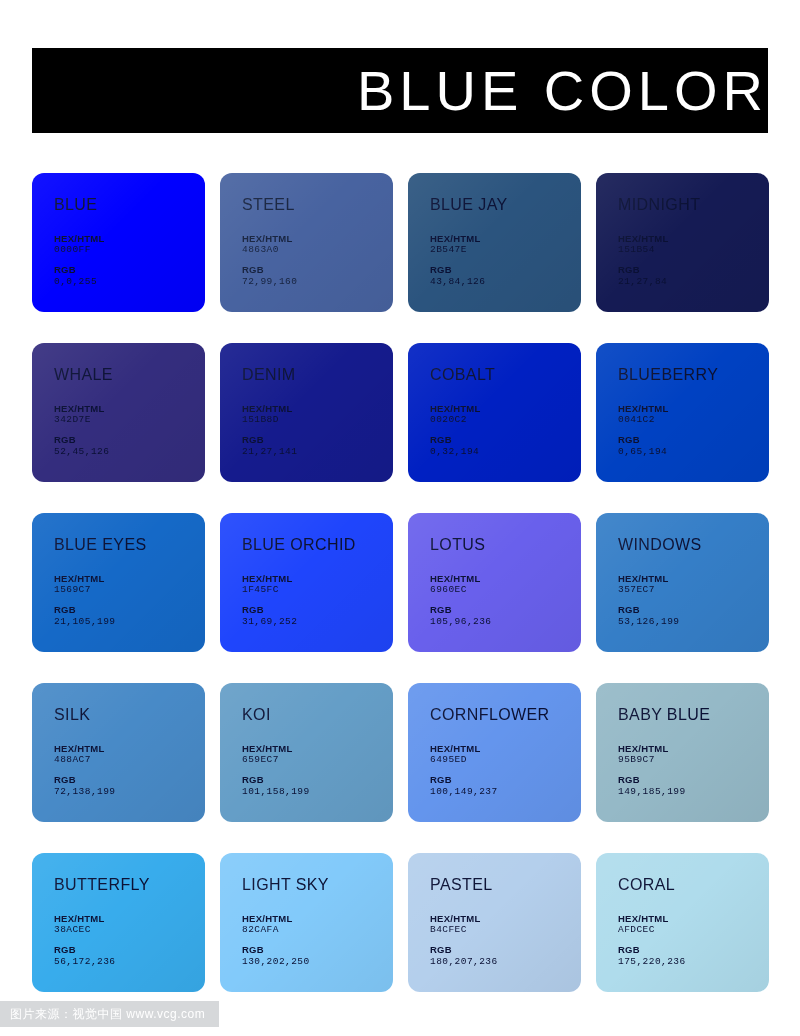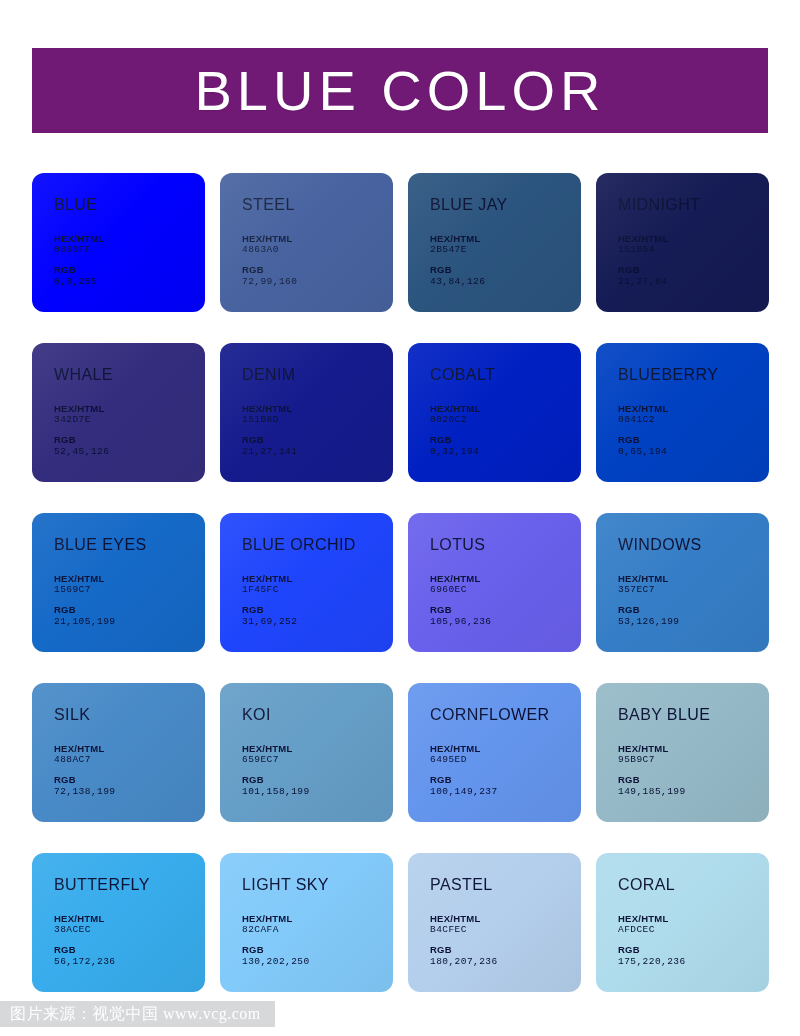--- a/index.html
+++ b/index.html
@@ -24,24 +24,24 @@
     box-sizing: border-box;
   }
 
   
   .header-band {
     position: absolute;
     left: 32px;
     top: 48px;
     width: 736px;
     height: 85px;
-    background: #701a75;
+    background: #000000;
     display: flex;
     align-items: center;
-    justify-content: center;
+    justify-content: flex-end;
   }
   .header-title {
     color: #ffffff;
     font-size: 56px;
     font-weight: 400;
     letter-spacing: 5px;
     line-height: 1;
     font-family: "Liberation Sans", sans-serif;
     white-space: nowrap;
     text-shadow: 0 1px 2px rgba(0,0,0,0.10);
@@ -123,23 +123,23 @@
     left: 0;
     top: 1001px;
     height: 26px;
     padding: 0 14px 0 10px;
     background: #d6d8da;
     display: flex;
     align-items: center;
   }
   .watermark-text {
     color: #ffffff;
-    font-size: 16px;
+    font-size: 12px;
     letter-spacing: 0.5px;
-    font-family: Liberation Serif, serif;
+    font-family: Liberation Sans, sans-serif;
     white-space: nowrap;
   }
 </style>
 </head>
 <body>
 
 <div class="page">
 
   <div class="header-band">
     <div class="header-title">BLUE COLOR</div>

